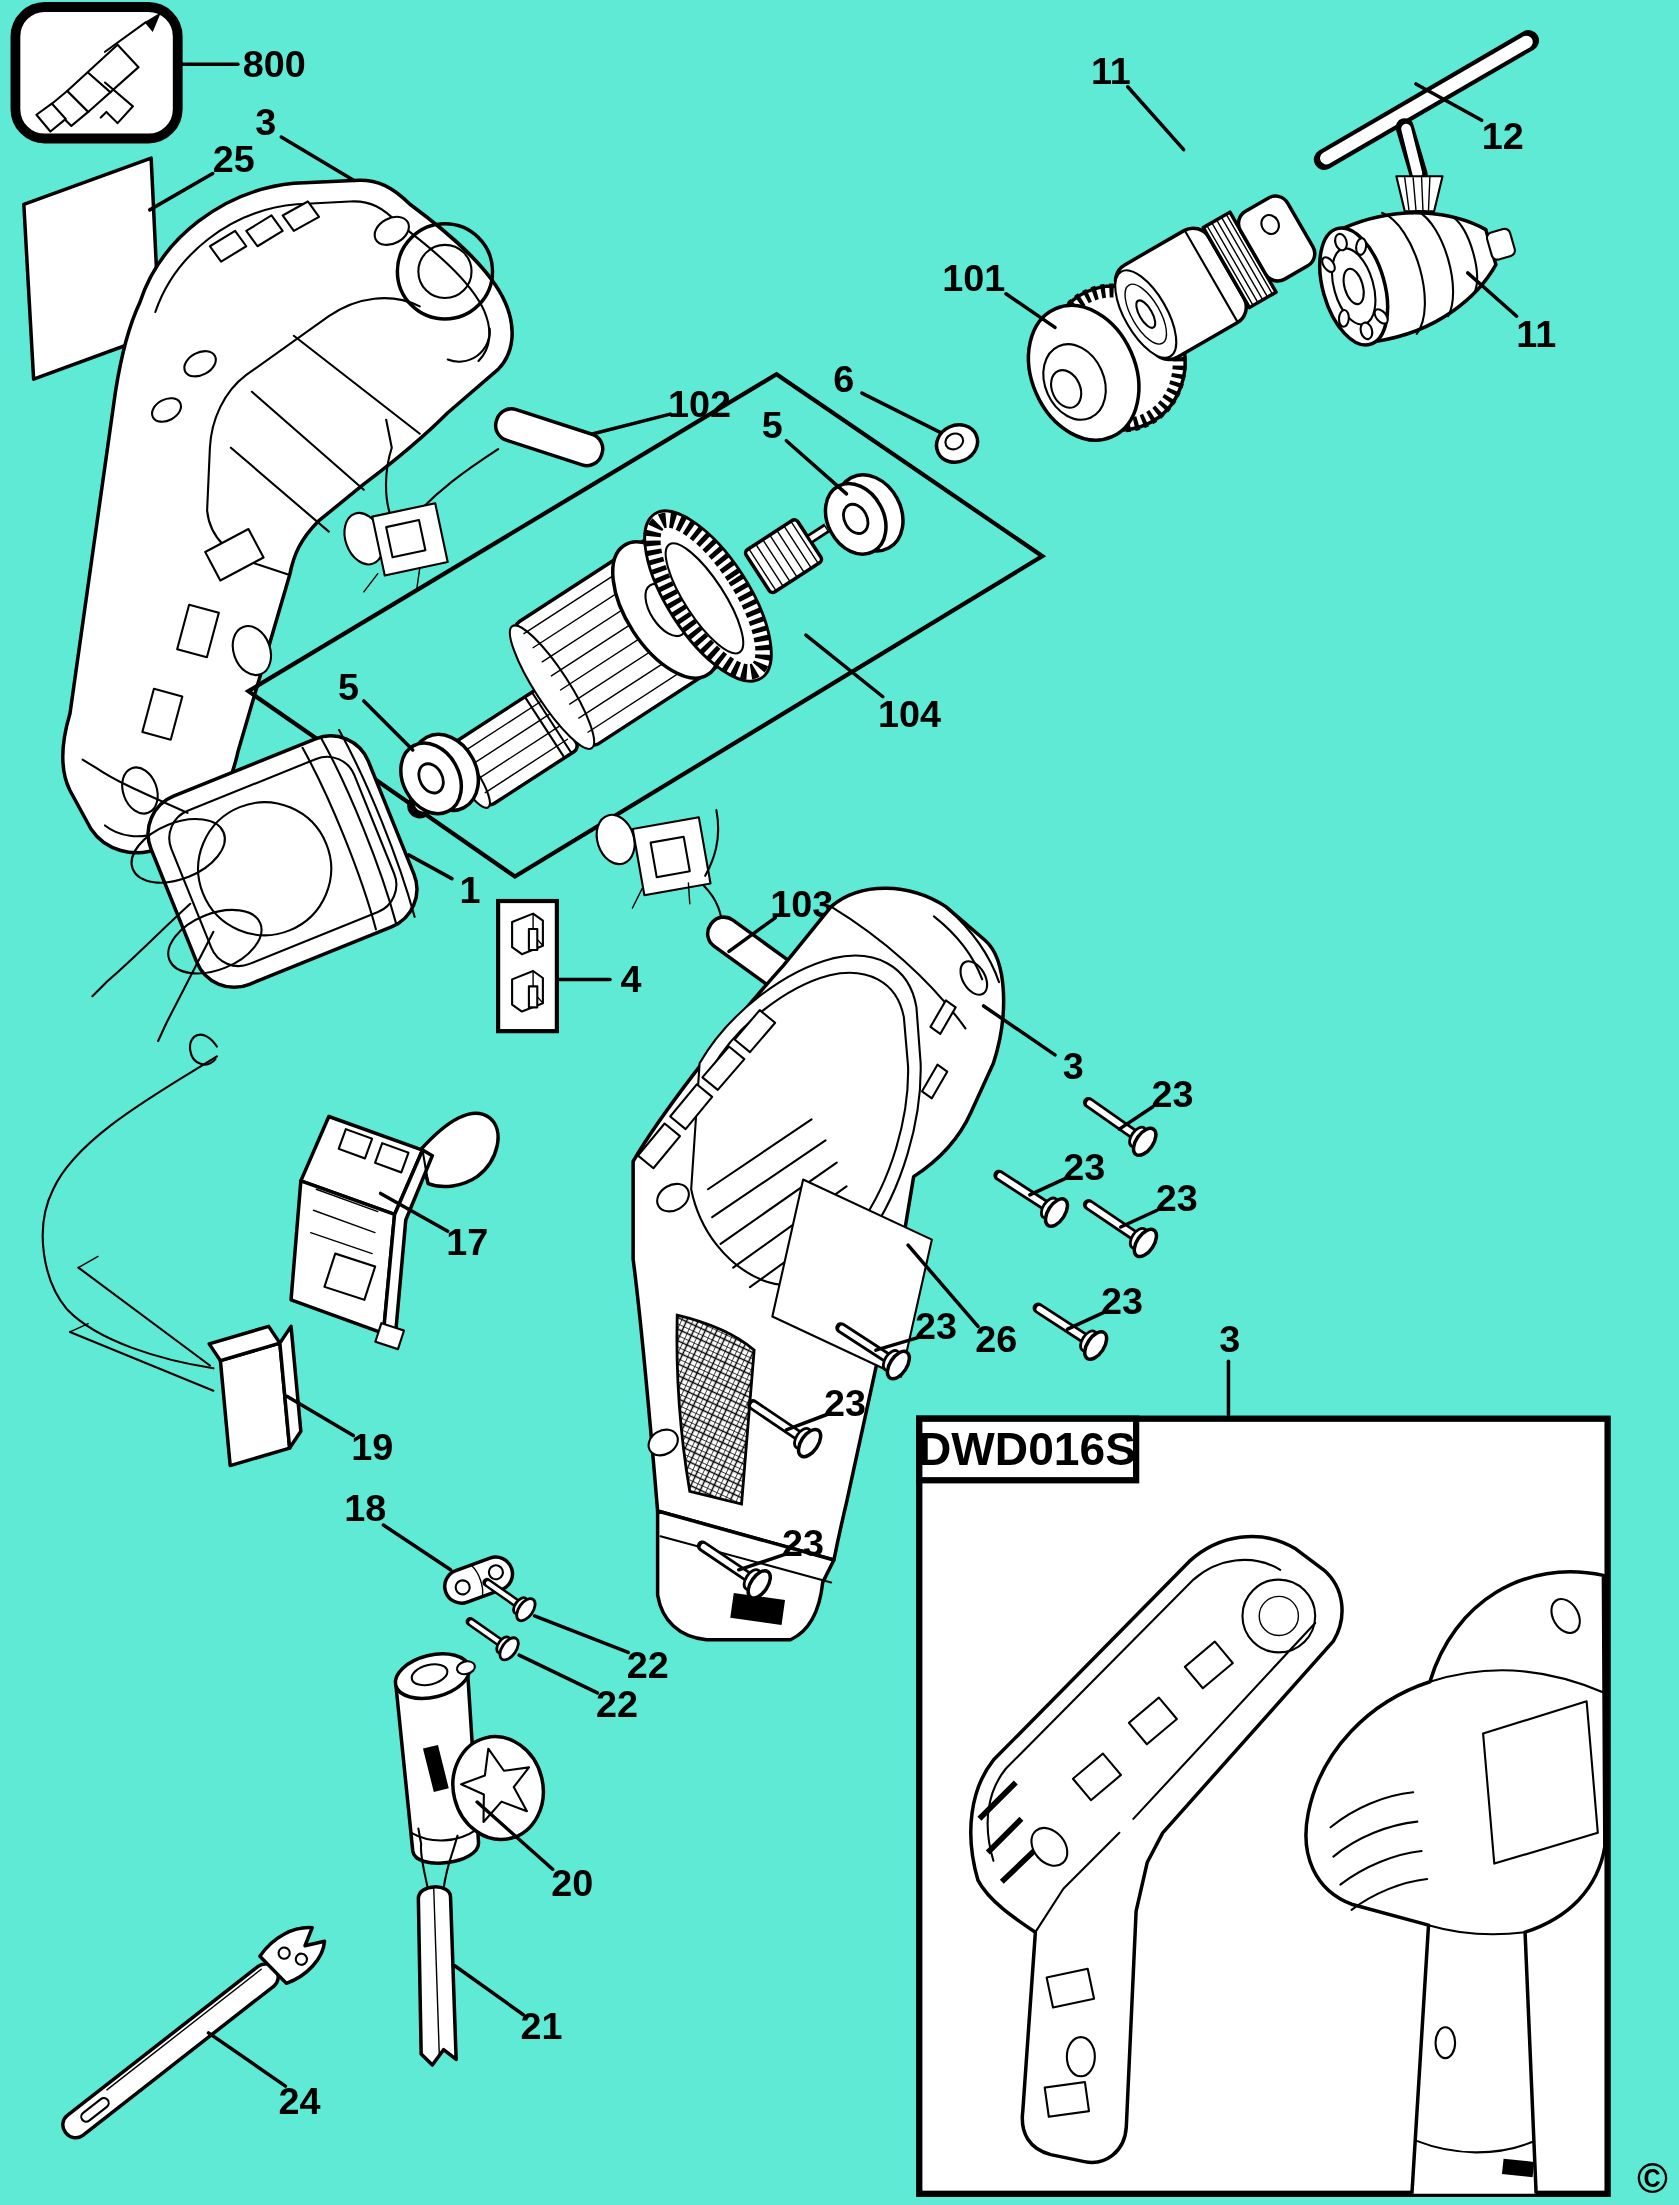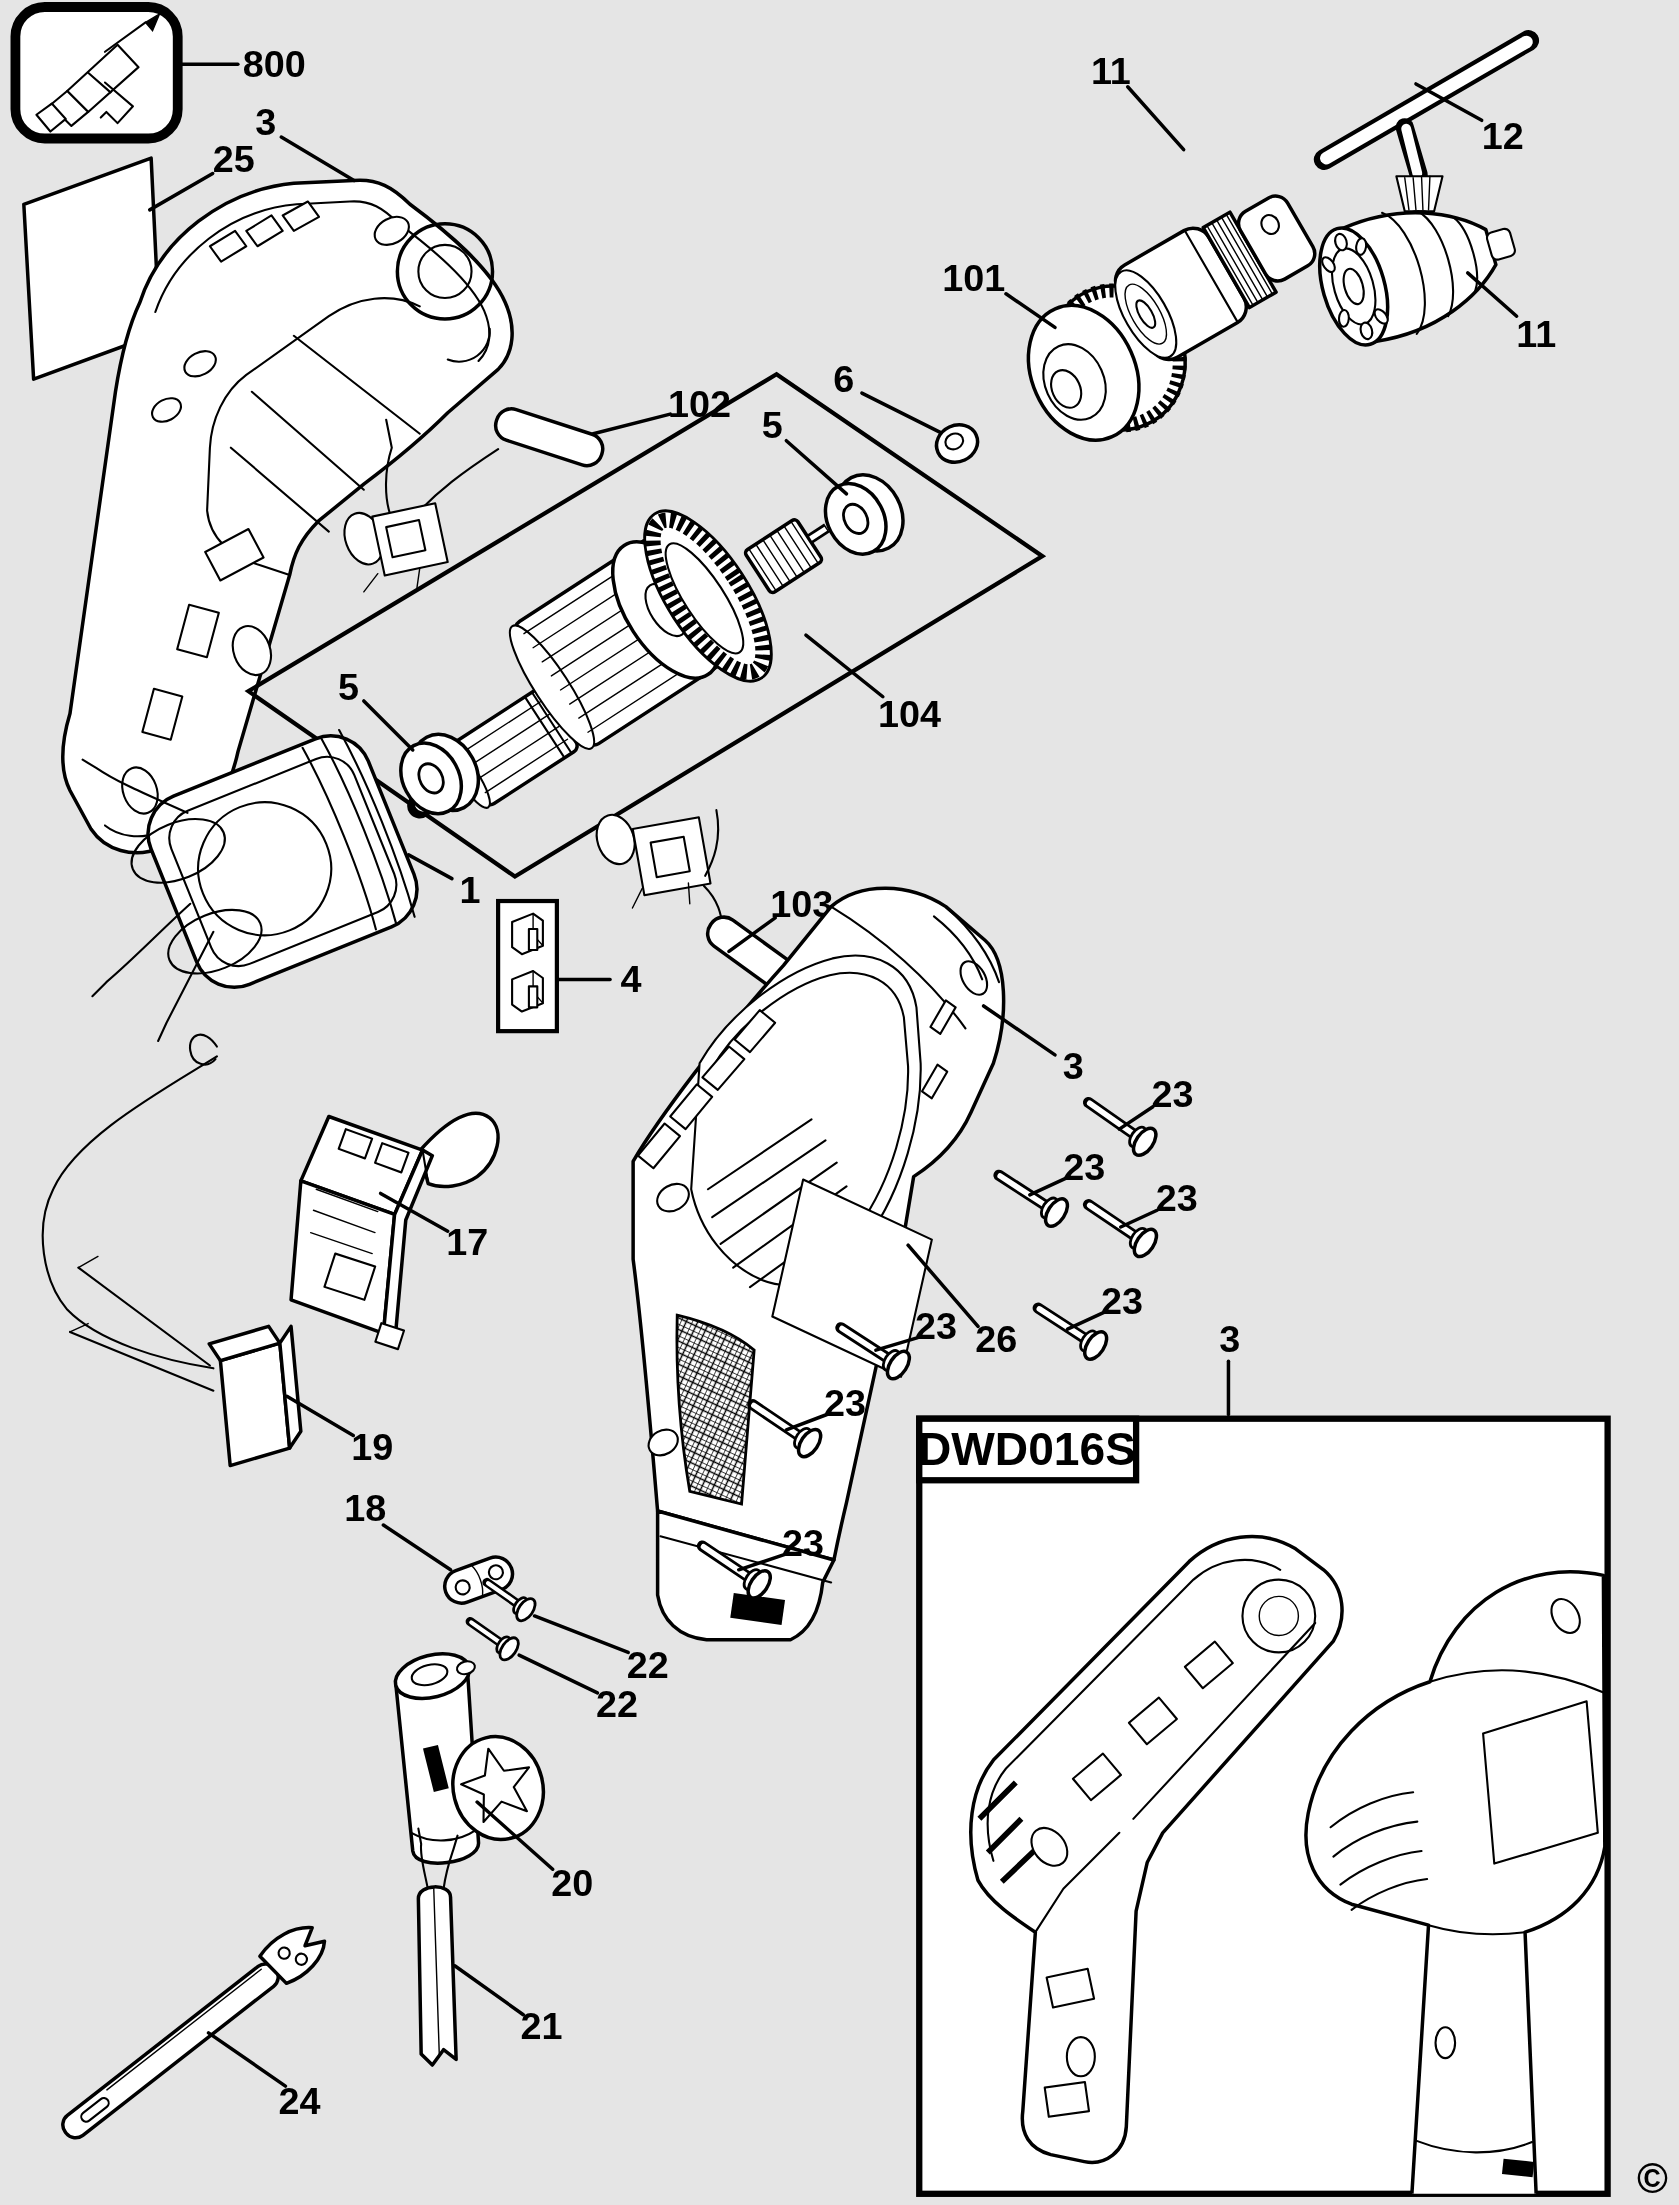--- a/index.html
+++ b/index.html
@@ -1,16 +1,16 @@
 <!DOCTYPE html>
 <html style="font-size:11.2px"><head>
 <meta charset="utf-8">
 <style>
   html,body{margin:0;padding:0;background:#ffffff;}
-  .stage{width:1679px;height:2205px;position:relative;background:#e5e5e5;}
+  .stage{width:1679px;height:2205px;position:relative;background:#5eead4;}
   svg{display:block;}
   svg text{font-family:"Liberation Sans","DejaVu Sans",sans-serif;font-weight:bold;fill:#000;}
   .callout{font-size:54px;text-anchor:middle;dominant-baseline:central;}
   .model-title{font-size:66px;text-anchor:middle;dominant-baseline:central;}
   .cp{font-size:60px;text-anchor:middle;dominant-baseline:central;font-weight:bold;}
   .w{fill:#ffffff;stroke:#000000;stroke-width:5;stroke-linejoin:round;stroke-linecap:round;}
   .w3{fill:#ffffff;stroke:#000000;stroke-width:3;stroke-linejoin:round;stroke-linecap:round;}
   .l{fill:none;stroke:#000000;stroke-width:5;stroke-linejoin:round;stroke-linecap:round;}
   .l3{fill:none;stroke:#000000;stroke-width:3;stroke-linejoin:round;stroke-linecap:round;}
   .l2{fill:none;stroke:#000000;stroke-width:2;stroke-linejoin:round;stroke-linecap:round;}

